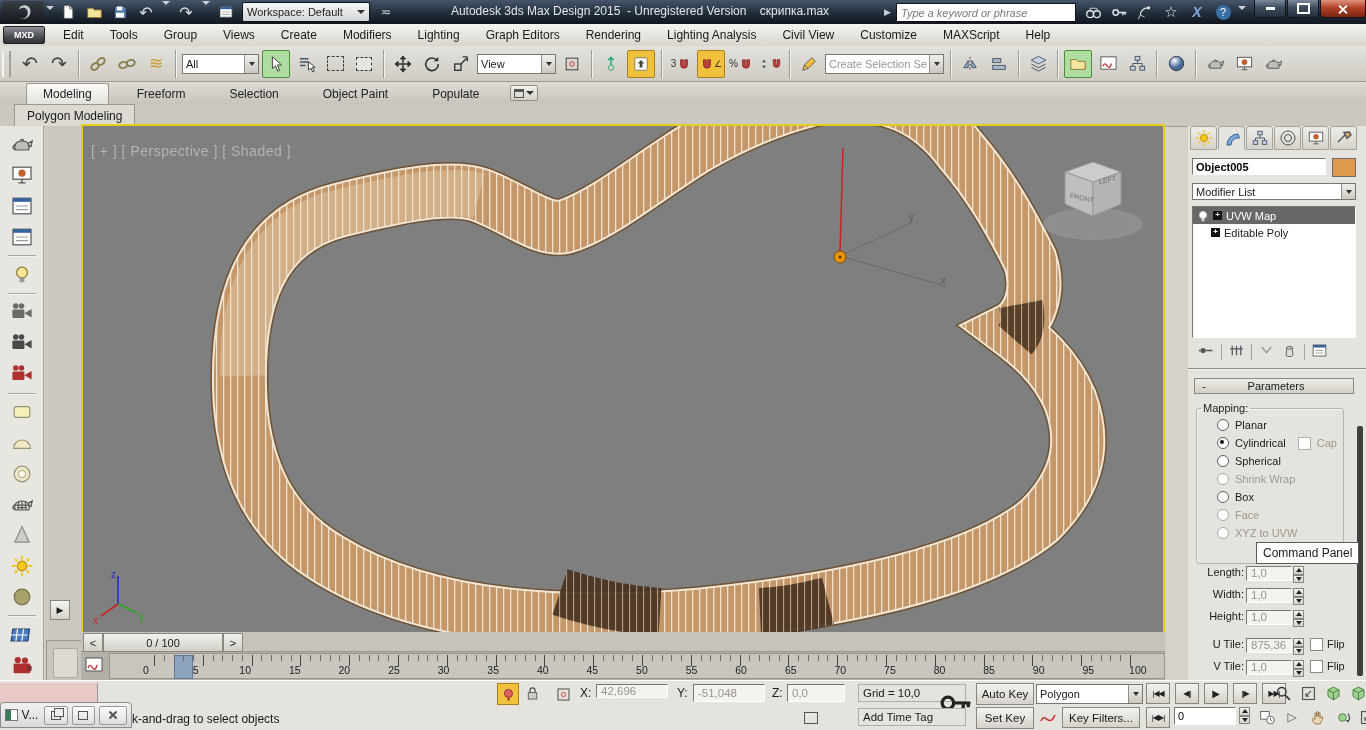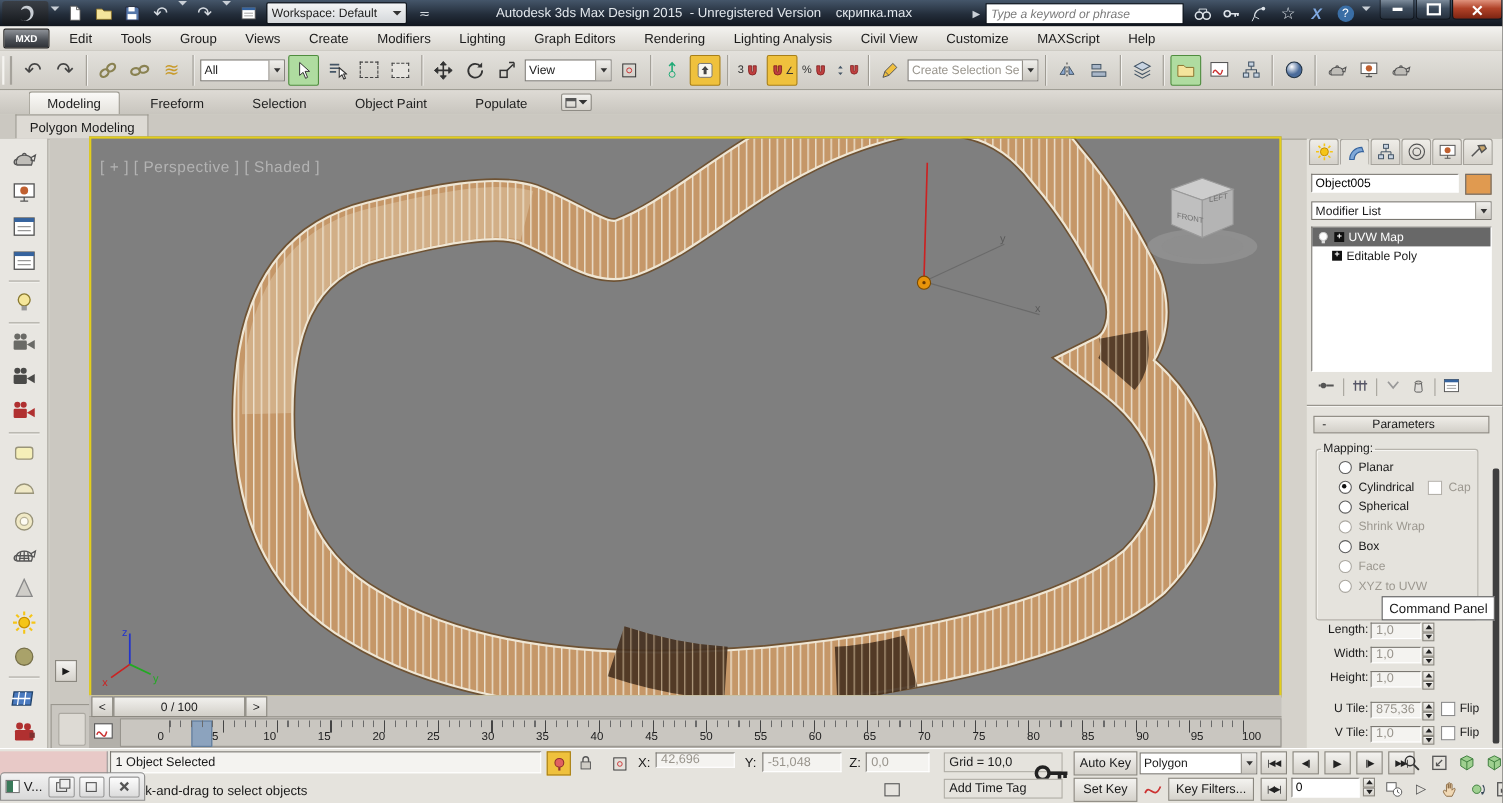--- a/index.html
+++ b/index.html
@@ -838,21 +838,20 @@
           <span class="tick">90</span>
           <span class="tick">95</span>
           <span class="tick">100</span>
         </div>
     </div>
   </div>
 
   <div id="statusbar">
     <div class="srow" style="top:1px">
       <div id="listener"></div>
-      <div class="fld abs" style="left:100px;top:1px;width:392px;height:20px">1 Object Selected</div>
       <span class="abs" style="left:497px;top:1px;width:20px;height:20px;background:#EFC13D;border:1px solid #A77F18;display:flex;align-items:center;justify-content:center">
         <svg width="13" height="13">
             <circle cx="6.5" cy="5.5" r="4" fill="#E06060" stroke="#903030"></circle>
             <rect x="5.5" y="9.5" width="2" height="3" fill="#903030"></rect>
           </svg>
       </span>
       <span class="sicon abs" style="left:521px;top:1px">
           <svg width="17" height="17">
             <use href="#s-lock"></use>
           </svg>
@@ -997,21 +996,21 @@
           <svg width="18" height="18">
             <use href="#s-monitor"></use>
           </svg>
         </span>
       <span class="cp-tab">
           <svg width="18" height="18">
             <path d="M3 13l7-7M9 3.5L14.5 3l1.5 3-4 3.5z" stroke="#555" fill="#C9A66B" stroke-width="1.4"></path>
           </svg>
         </span>
     </div>
-    <input class="sunk-input abs" style="left: 4px; top: 32px; width: 134px; height: 17px;" value="Object005">
+    <input class="sunk-input abs" style="left: 4px; top: 32px; width: 134px; height: 17px; font-weight: bold;" value="Object005">
     <span class="abs" style="left:144px;top:32px;width:22px;height:17px;background:#E09A50;border:1px solid #6a6a6a"></span>
     <div class="dd abs" style="left:4px;top:57px;width:164px;height:17px;box-sizing:border-box">
       <span>Modifier List</span>
       <span class="arrow">
           <i></i>
         </span>
     </div>
     <div id="stack">
       <div class="stack-row sel">
         <svg width="12" height="12">

